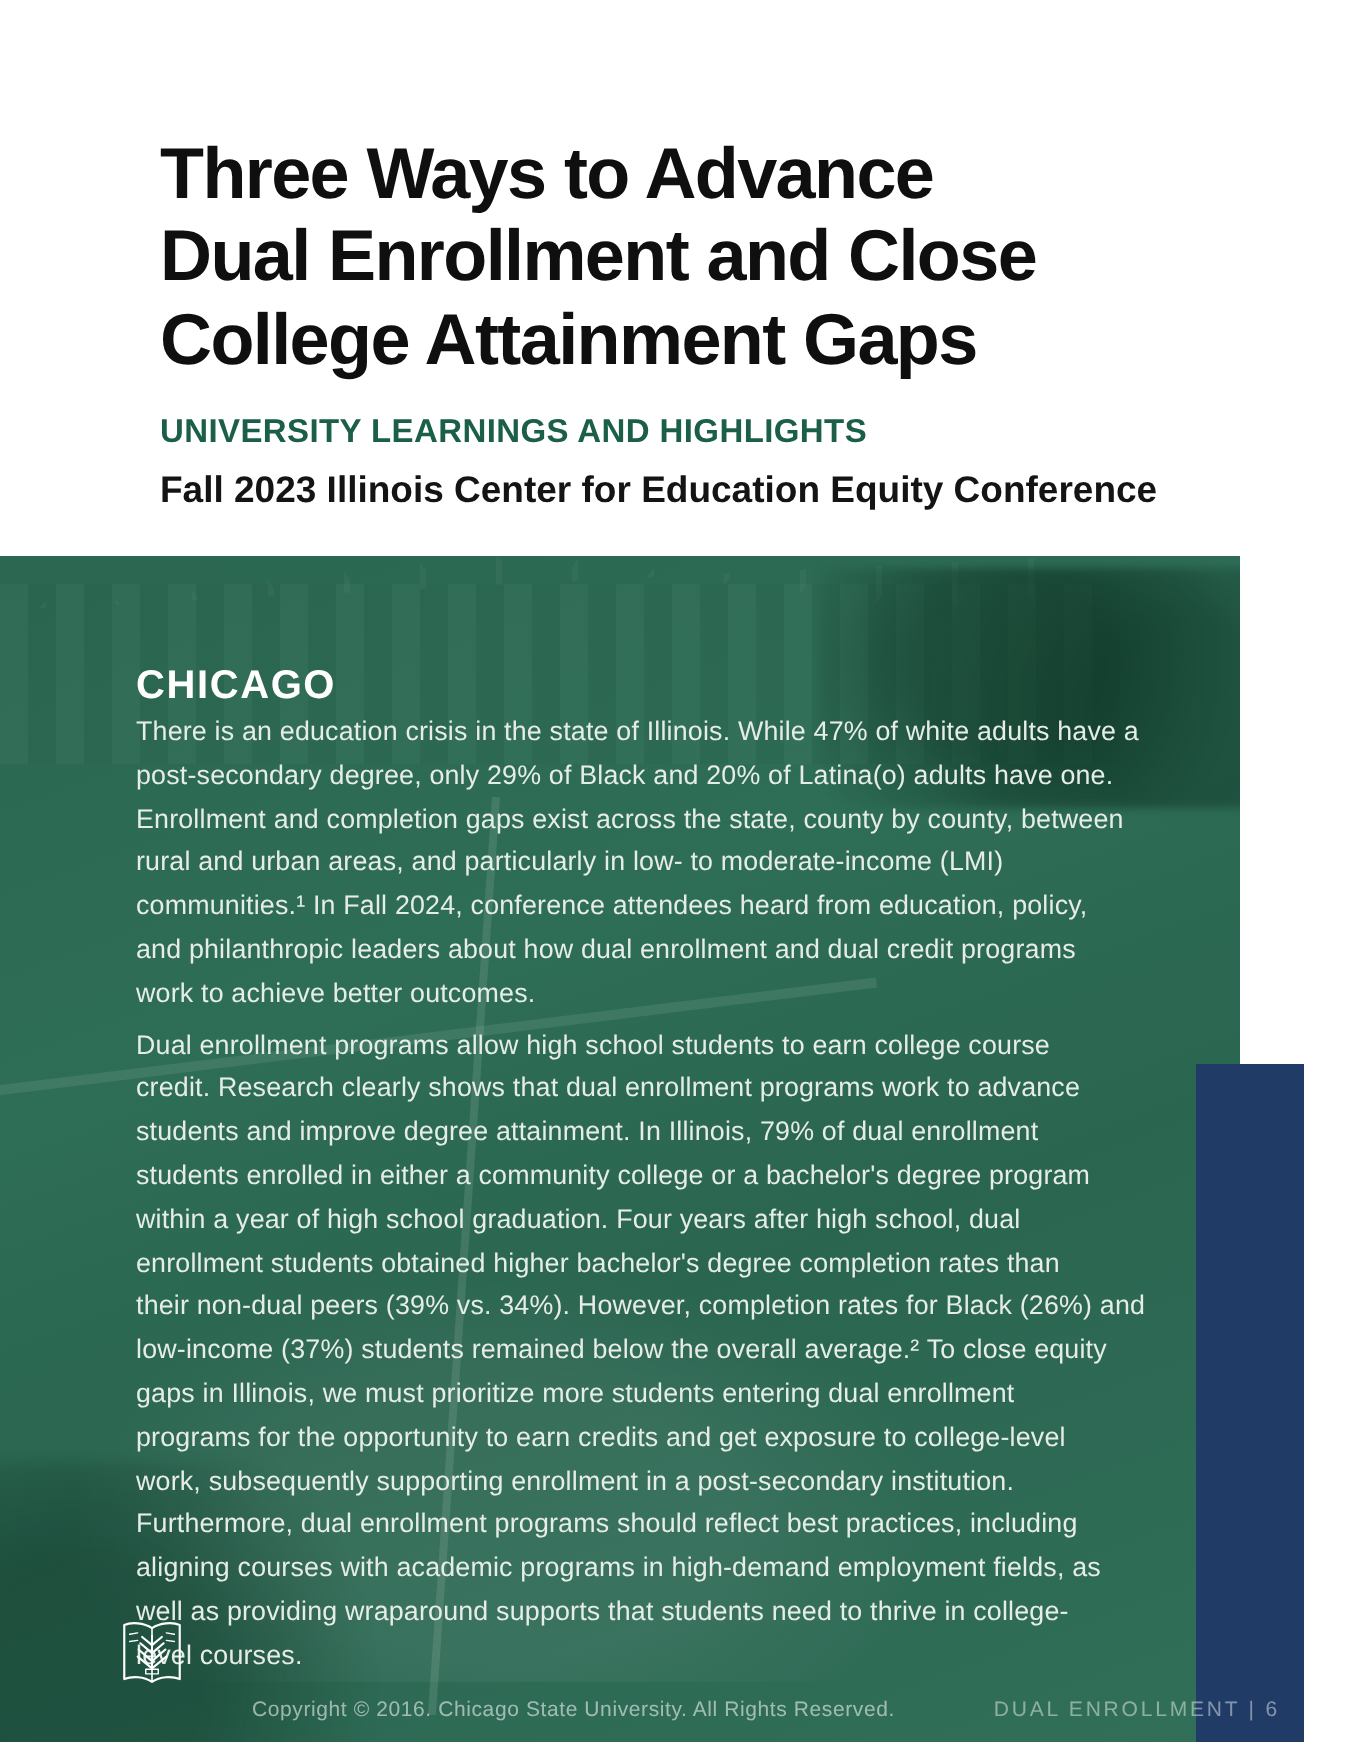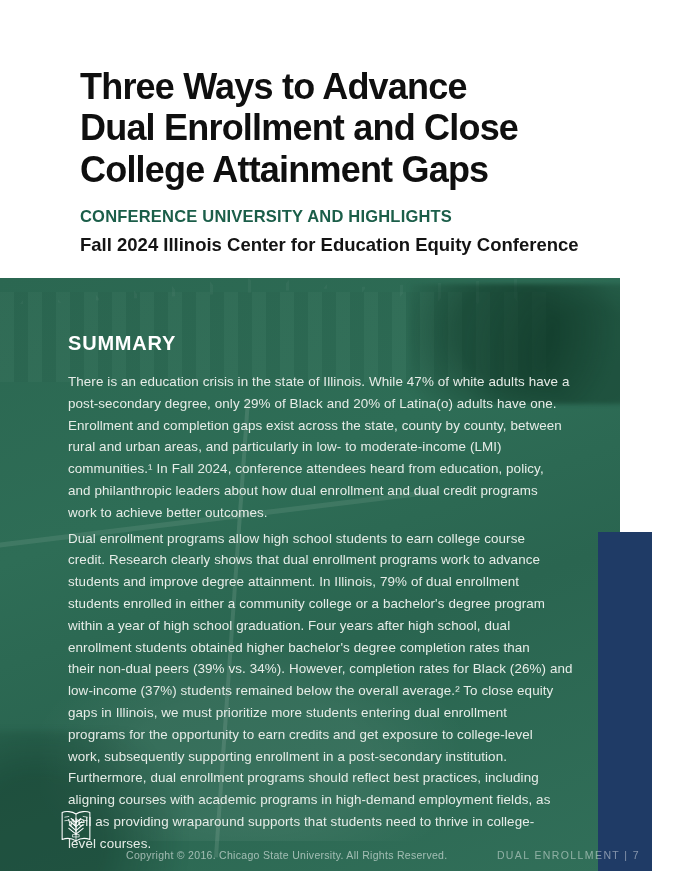--- a/index.html
+++ b/index.html
@@ -96,21 +96,20 @@
     padding: 54px 47px 0 68px;
     z-index: 2;
   }
   .summary-heading {
     font-size: 20px;
     font-weight: 800;
     letter-spacing: 0.8px;
     color: #ffffff;
   }
   .body-par {
-    margin-top: 16px;
     font-size: 13.4px;
     line-height: 21.8px;
     font-weight: 400;
     letter-spacing: 0.1px;
     color: #e6ece7;
     white-space: pre-line;
   }
   .body-par + .body-par { margin-top: 4px; }
 
   
@@ -169,35 +168,35 @@
 </style>
 </head>
 <body>
 
 <div class="page">
 
   <div class="header">
     <h1 class="doc-title">Three Ways to Advance
 Dual Enrollment and Close
 College Attainment Gaps</h1>
-    <div class="kicker">CONFERENCE UNIVERSITY AND HIGHLIGHTS</div>
-    <div class="subtitle">Fall 2024 Illinois Center for Education Equity Conference</div>
+    <div class="kicker">UNIVERSITY LEARNINGS AND HIGHLIGHTS</div>
+    <div class="subtitle">Fall 2023 Illinois Center for Education Equity Conference</div>
   </div>
 
   <div class="green-block">
     <div class="tex tex-roofs"></div>
     <div class="tex tex-building"></div>
     <div class="tex tex-trees1"></div>
     <div class="tex tex-road1"></div>
     <div class="tex tex-road2"></div>
     <div class="tex tex-lawn"></div>
     <div class="tex tex-trees2"></div>
 
     <div class="green-content">
-      <div class="summary-heading">SUMMARY</div>
+      <div class="summary-heading">CHICAGO</div>
       <p class="body-par">There is an education crisis in the state of Illinois. While 47% of white adults have a
 post-secondary degree, only 29% of Black and 20% of Latina(o) adults have one.
 Enrollment and completion gaps exist across the state, county by county, between
 rural and urban areas, and particularly in low- to moderate-income (LMI)
 communities.¹ In Fall 2024, conference attendees heard from education, policy,
 and philanthropic leaders about how dual enrollment and dual credit programs
 work to achieve better outcomes.</p>
       <p class="body-par">Dual enrollment programs allow high school students to earn college course
 credit. Research clearly shows that dual enrollment programs work to advance
 students and improve degree attainment. In Illinois, 79% of dual enrollment
@@ -229,15 +228,15 @@
       <path d="M20 9 L20 27" stroke-width="1.1"></path>
       <path d="M20 14 L14.5 9.5 M20 14 L25.5 9.5"></path>
       <path d="M20 18.5 L13.5 13 M20 18.5 L26.5 13"></path>
       <path d="M20 23 L12.5 16.5 M20 23 L27.5 16.5"></path>
       <path d="M20 27 L12 20.5 M20 27 L28 20.5"></path>
 
       <rect x="16.5" y="27.5" width="7" height="2.6" stroke-width="0.8"></rect>
     </svg>
   </div>
   <div class="copyright">Copyright © 2016. Chicago State University. All Rights Reserved.</div>
-  <div class="page-label">DUAL ENROLLMENT  |  7</div>
+  <div class="page-label">DUAL ENROLLMENT  |  6</div>
 
 </div>
 
 </body></html>

